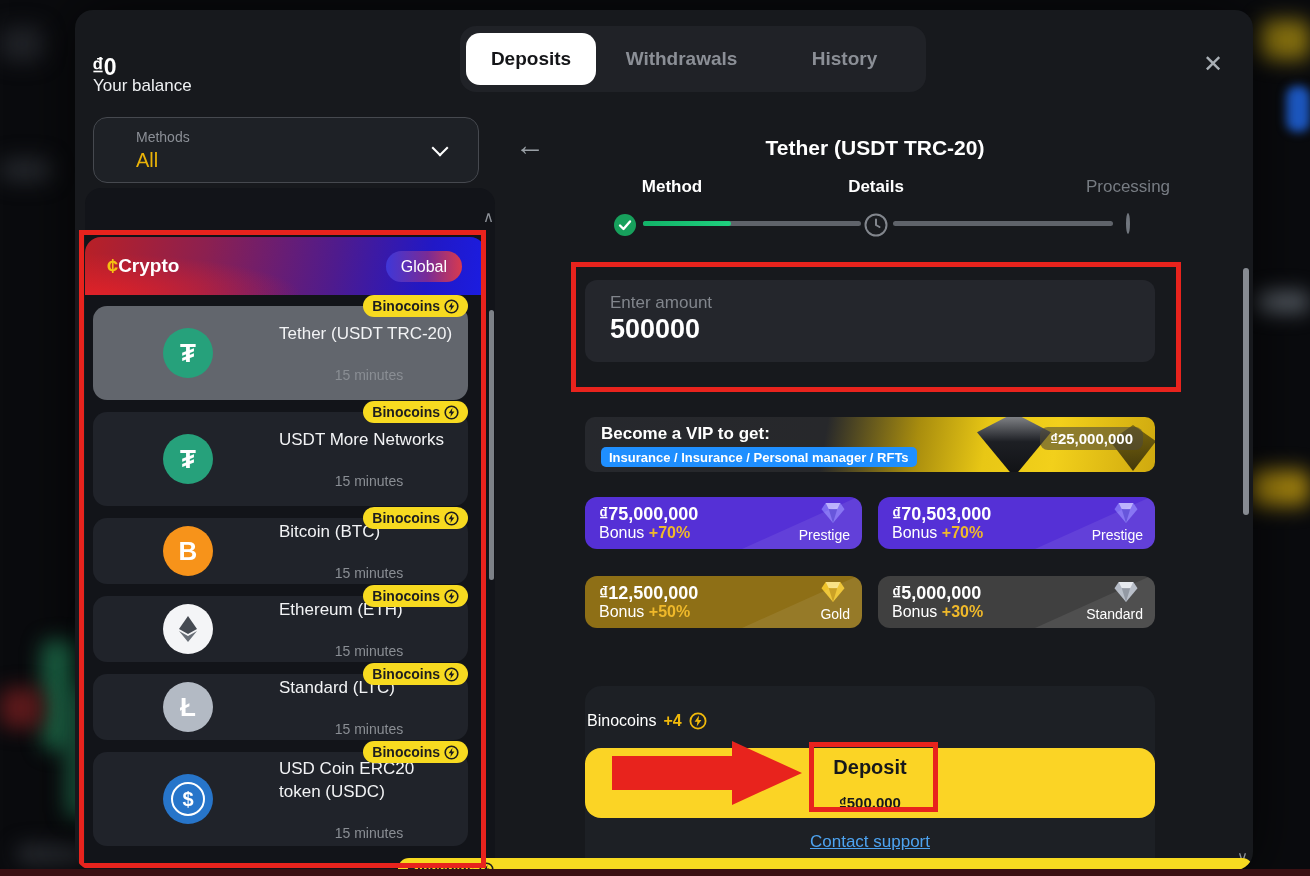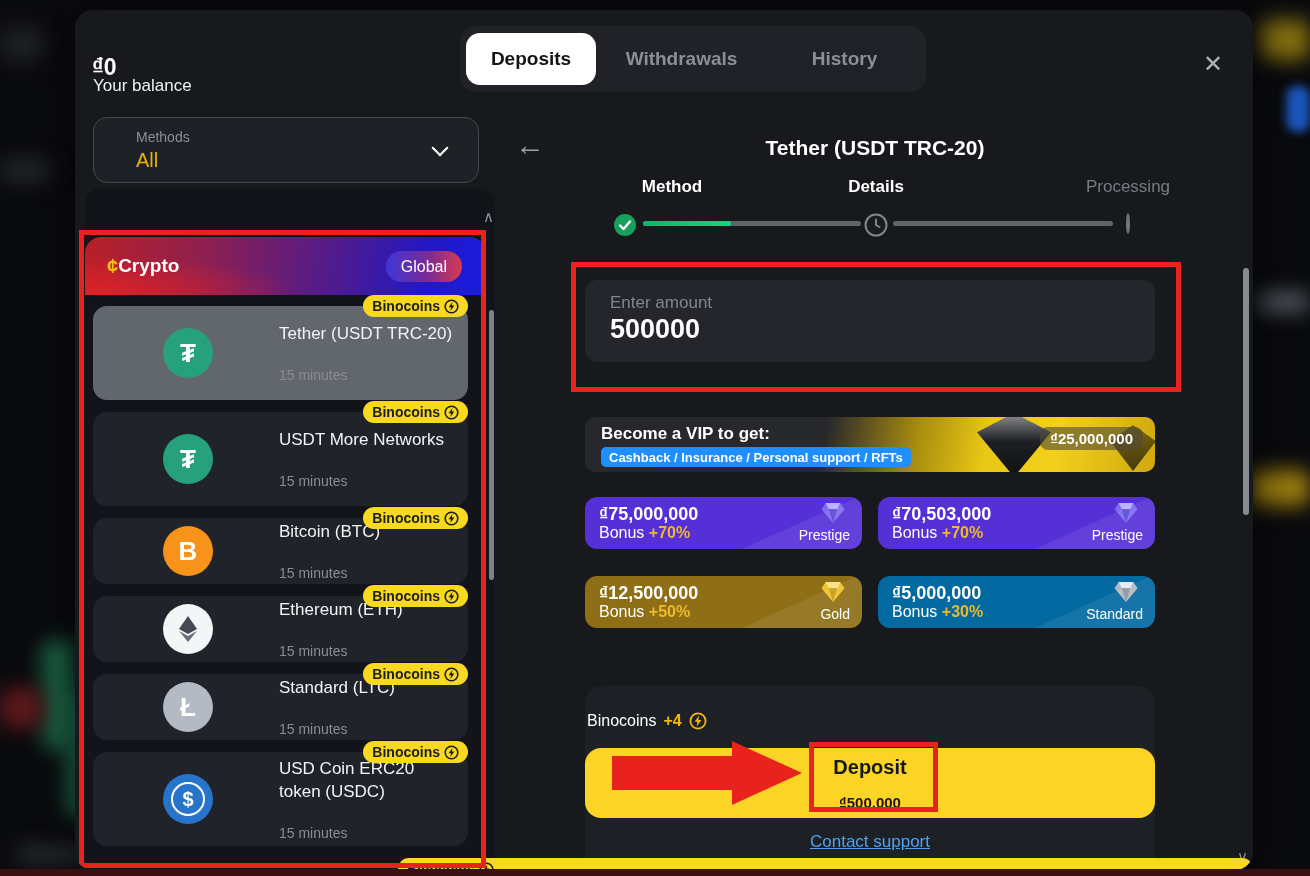--- a/index.html
+++ b/index.html
@@ -67,21 +67,21 @@
     font-size:14px; font-weight:700; color:#1d1d1f;
   }
   .pm-icon {
     position:absolute; left:70px; top:50%; transform:translateY(-50%);
     width:50px; height:50px; border-radius:50%;
     display:flex; align-items:center; justify-content:center;
     font-size:26px; font-weight:700; color:#fff;
   }
   .pm-text { position:absolute; left:186px; top:50%; transform:translateY(-50%); width:180px; }
   .pm-name { font-size:17px; color:#f2f3f5; line-height:1.35; }
-  .pm-eta { font-size:14px; color:#8a8e94; margin-top:21px; }
+  .pm-eta { font-size:14px; color:#8a8e94; margin-top:21px;text-align:center; }
   .ic-tether { background:#26a17b; }
   .ic-bitcoin { background:#f7931a; }
   .ic-eth { background:#f4f5f7; }
   .ic-ltc { background:#b3bac4; }
   .ic-usdc { background:#2775ca; }
   .usdc-inner { width:34px; height:34px; border:2px solid #fff; border-radius:50%; display:flex; align-items:center; justify-content:center; font-size:20px; font-weight:700; color:#fff; }
   .list-scrollbar { left:414px; top:300px; width:5px; height:270px; background:#7d8187; border-radius:3px; }
   .chev-glyph { color:#8d9198; font-size:15px; }
 
   
@@ -116,21 +116,21 @@
   }
   .vip-amount {
     position:absolute; right:12px; top:10px; padding:3px 10px; border-radius:8px;
     background:rgba(78,74,56,.6); font-size:15px; font-weight:700;
   }
 
   .bonus-card { width:277px; height:52px; border-radius:12px; overflow:hidden; cursor:pointer; }
   .bonus-card::after { content:""; position:absolute; right:0; bottom:0; width:120px; height:54px; background:rgba(255,255,255,.08); clip-path:polygon(100% 0, 100% 100%, 0 100%); }
   .bc-prestige { background:#5530d6; }
   .bc-gold { background:#8e6f16; }
-  .bc-standard { background:#0369a1; }
+  .bc-standard { background:#404040; }
   .bc-amount { position:absolute; left:14px; top:7px; font-size:18px; font-weight:700; }
   .bc-bonus { position:absolute; left:14px; bottom:7px; font-size:16px; color:#fff; }
   .bc-bonus b { color:#f0b92a; font-weight:700; }
   .bc-tier { position:absolute; right:12px; bottom:6px; font-size:14px; color:#fff; }
   .bc-gem { position:absolute; right:16px; top:5px; }
 
   .footer-panel { left:510px; top:676px; width:570px; height:184px; background:#1d2025; border-radius:16px 16px 0 0; }
   .bino-row { position:absolute; left:2px; top:26px; display:flex; align-items:center; gap:7px; font-size:16px; }
   .bino-plus { color:#f0b90b; font-weight:700; }
   .deposit-btn {
@@ -340,21 +340,21 @@
 
   <div class="abs amount-input">
     <span class="amount-label">Enter amount</span>
     <span class="amount-value">500000</span>
   </div>
 
   <div class="abs vip-banner">
     <div class="vip-gem"></div>
     <div class="vip-gem2"></div>
     <span class="vip-title">Become a VIP to get:</span>
-    <span class="vip-perks">Cashback / Insurance / Personal support / RFTs</span>
+    <span class="vip-perks">Insurance / Insurance / Personal manager / RFTs</span>
     <span class="vip-amount">₫25,000,000</span>
   </div>
 
   <div class="abs bonus-card bc-prestige" style="left:510px;top:487px;">
     <span class="bc-amount">₫75,000,000</span>
     <span class="bc-bonus"><span>Bonus</span> <b>+70%</b></span>
     <span class="bc-gem"><svg width="26" height="22" viewBox="0 0 24 21">
           <polygon points="5,1 19,1 23,7 12,20 1,7" fill="#7e6bf2"></polygon>
           <polygon points="5,1 19,1 16,7 8,7" fill="#bcb1fc"></polygon>
           <polygon points="8,7 16,7 12,20" fill="#5b48d8"></polygon>

